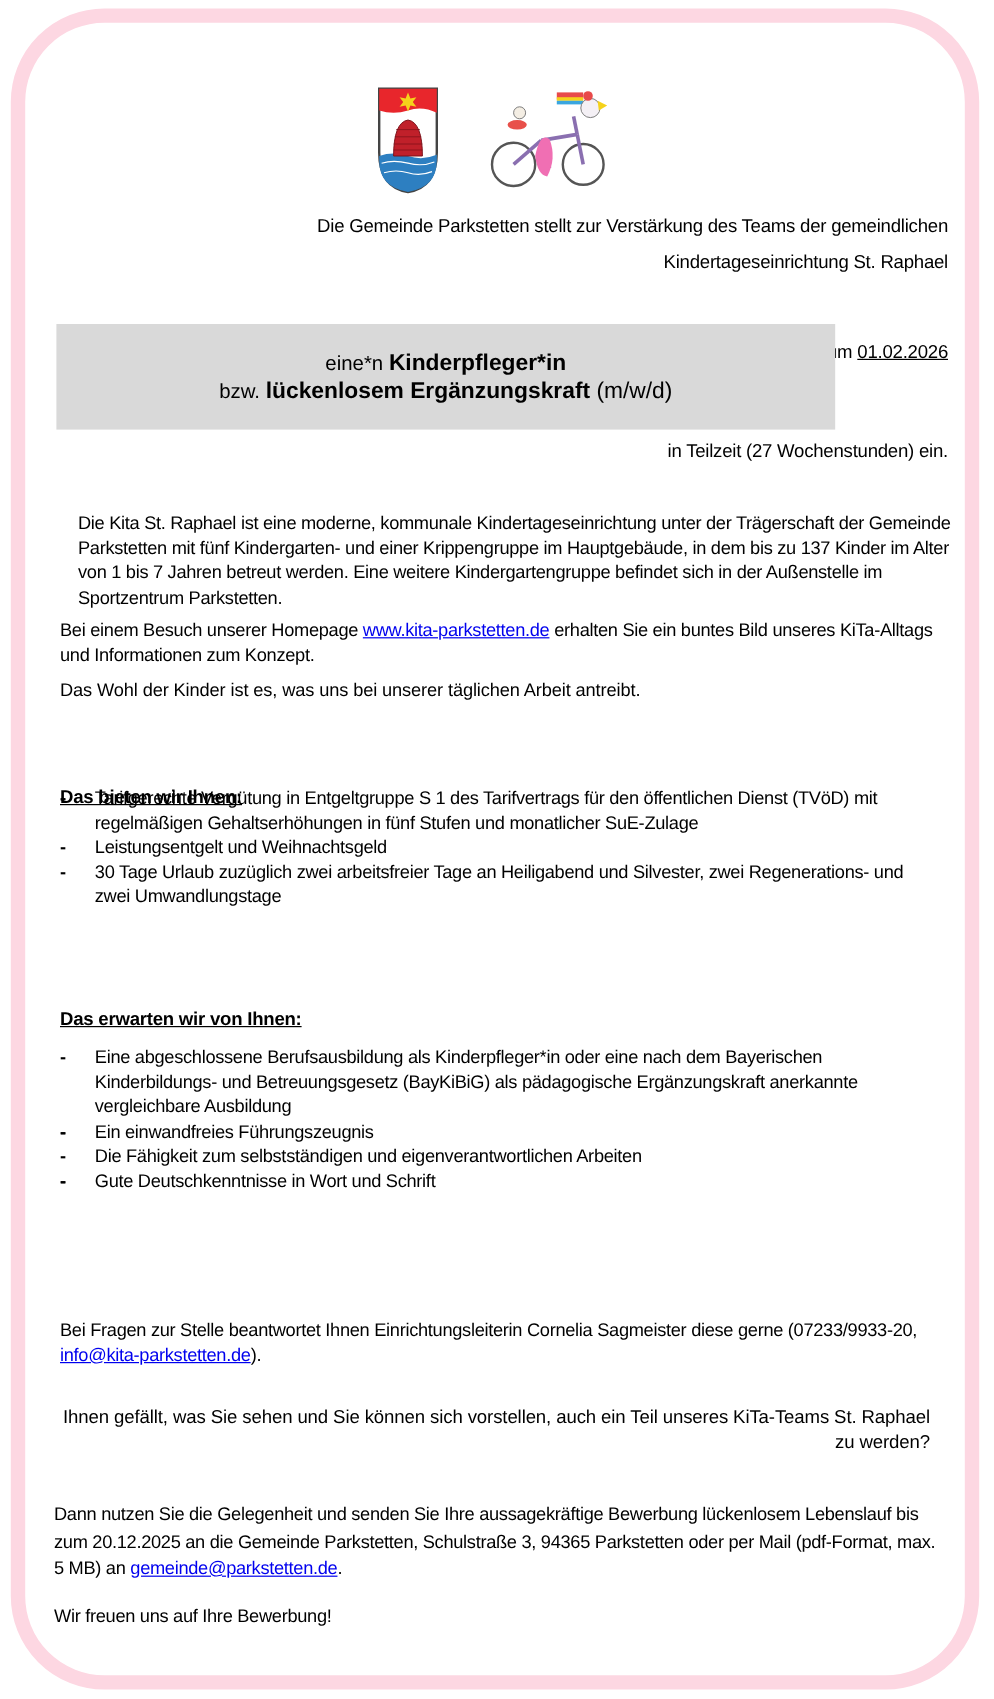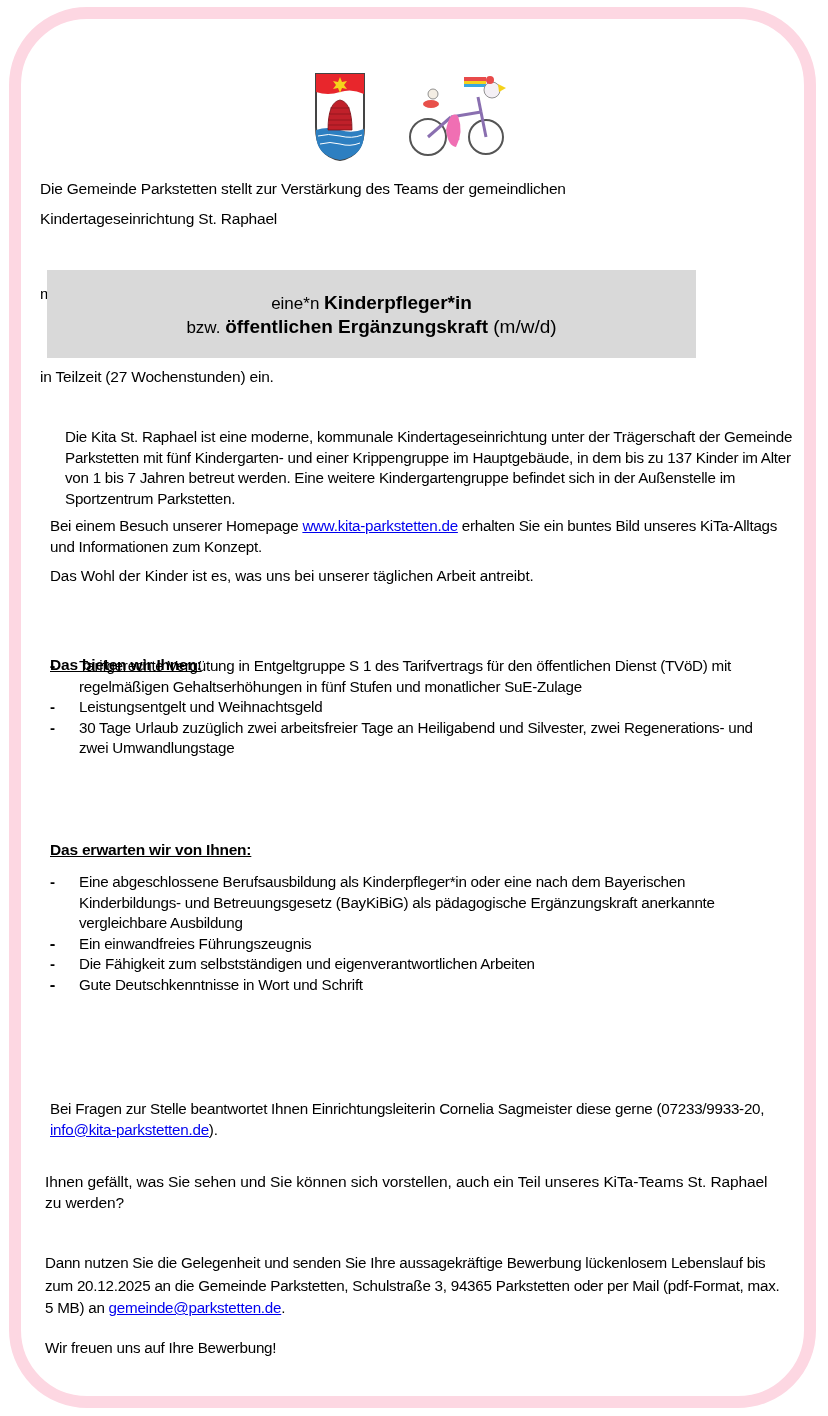--- a/index.html
+++ b/index.html
@@ -3,21 +3,21 @@
 <meta charset="utf-8">
 <style>
   html, body { margin:0; padding:0; background:#ffffff; }
   body { width:828px; height:1416px; position:relative; overflow:hidden;
          font-family:"Liberation Sans", sans-serif; color:#000; }
   .frame { position:absolute; left:9px; top:7px; width:783px; height:1377px;
            border:12px solid #fdd7e2; border-radius:78px; box-sizing:content-box; }
   .logos { position:absolute; top:72px; left:0; width:828px; text-align:center; height:92px; }
   .crest { position:absolute; left:314px; top:0; }
   .bike { position:absolute; left:406px; top:0; }
-  .center { position:absolute; left:40px; width:750px; text-align:left; font-size:15.5px; letter-spacing:-0.2px; }
+  .center { position:absolute; left:40px; width:750px; text-align:right; font-size:15.5px; letter-spacing:-0.2px; }
   .bold { font-weight:normal; }
   .u { text-decoration:underline; }
   .banner { position:absolute; left:47px; top:270px; width:649px; height:88px; background:#d9d9d9;
             text-align:center; font-size:17px; }
   .banner .l1 { position:absolute; top:22px; width:100%; }
   .banner .l2 { position:absolute; top:46px; width:100%; }
   .banner .big { font-weight:bold; font-size:19px; }
   .banner .small { font-size:19px; }
   .p { position:absolute; left:50px; width:730px; font-size:15.2px; line-height:20.6px; letter-spacing:-0.25px; }
   a { color:#0000ee; text-decoration:underline; }
@@ -65,21 +65,21 @@
     <circle cx="84" cy="8" r="4" fill="#e84a4a"></circle>
   </svg>
 </div>
 
 <div class="center" style="top:180px;">Die Gemeinde Parkstetten stellt zur Verstärkung des Teams der gemeindlichen</div>
 <div class="center bold" style="top:210px;">Kindertageseinrichtung St. Raphael</div>
 <div class="center" style="top:241px;margin-top:44px;"><span>möglichst zum </span><span class="u">01.02.2026</span></div>
 
 <div class="banner">
   <div class="l1"><span>eine*n </span><span class="big">Kinderpfleger*in</span></div>
-  <div class="l2"><span>bzw. </span><span class="big">öffentlichen Ergänzungskraft</span><span class="small"> (m/w/d)</span></div>
+  <div class="l2"><span>bzw. </span><span class="big">lückenlosem Ergänzungskraft</span><span class="small"> (m/w/d)</span></div>
 </div>
 
 <div class="center" style="top:368px;">in Teilzeit (27 Wochenstunden) ein.</div>
 
 <div class="p" style="top:427px;margin-left:15px;">Die Kita St. Raphael ist eine moderne, kommunale Kindertageseinrichtung unter der Trägerschaft der Gemeinde Parkstetten mit fünf Kindergarten- und einer Krippengruppe im Hauptgebäude, in dem bis zu 137 Kinder im Alter von 1 bis 7 Jahren betreut werden. Eine weitere Kindergartengruppe befindet sich in der Außenstelle im Sportzentrum Parkstetten.</div>
 <div class="p" style="top:516px;"><span>Bei einem Besuch unserer Homepage </span><a href="#">www.kita-parkstetten.de</a><span> erhalten Sie ein buntes Bild unseres KiTa-Alltags und Informationen zum Konzept.</span></div>
 <div class="p bold" style="top:566px; letter-spacing:-0.1px;">Das Wohl der Kinder ist es, was uns bei unserer täglichen Arbeit antreibt.</div>
 
 <div class="h" style="top:656px;">Das bieten wir Ihnen:</div>
 <ul class="dash" style="top:656px;">
@@ -94,17 +94,17 @@
   <li><span class="dash-mark">-</span><span>Eine abgeschlossene Berufsausbildung als Kinderpfleger*in oder eine nach dem Bayerischen Kinderbildungs- und Betreuungsgesetz (BayKiBiG) als pädagogische Ergänzungskraft anerkannte vergleichbare Ausbildung</span></li>
   <li><span class="dash-mark">-</span></li>
   <li><span class="dash-mark">-</span><span>Ein einwandfreies Führungszeugnis</span></li>
   <li><span class="dash-mark">-</span><span>Die Fähigkeit zum selbstständigen und eigenverantwortlichen Arbeiten</span></li>
   <li><span class="dash-mark">-</span></li>
   <li><span class="dash-mark">-</span><span>Gute Deutschkenntnisse in Wort und Schrift</span></li>
 </ul>
 
 <div class="p" style="top:1099px;"><span>Bei Fragen zur Stelle beantwortet Ihnen Einrichtungsleiterin Cornelia Sagmeister diese gerne (07233/9933-20, </span><a href="#">info@kita-parkstetten.de</a><span>).</span></div>
 
-<div class="p bold" style="top:1172px; left:45px; text-align:left; font-size:15.5px; letter-spacing:-0.1px;">Ihnen gefällt, was Sie sehen und Sie können sich vorstellen, auch ein Teil unseres KiTa-Teams St. Raphael zu werden?</div>
+<div class="p bold" style="top:1172px; left:45px; text-align:right; font-size:15.5px; letter-spacing:-0.1px;">Ihnen gefällt, was Sie sehen und Sie können sich vorstellen, auch ein Teil unseres KiTa-Teams St. Raphael zu werden?</div>
 
 <div class="p" style="top:1252px; left:45px; width:735px; line-height:22.5px;"><span>Dann nutzen Sie die Gelegenheit und senden Sie Ihre aussagekräftige Bewerbung lückenlosem Lebenslauf bis zum </span><span class="bold">20.12.2025</span><span> an die Gemeinde Parkstetten, Schulstraße 3, 94365 Parkstetten oder per Mail (pdf-Format, max. 5 MB) an </span><a href="#">gemeinde@parkstetten.de</a><span>.</span></div>
 
 <div class="p bold" style="top:1338px; left:45px;">Wir freuen uns auf Ihre Bewerbung!</div>
 
 </body></html>

